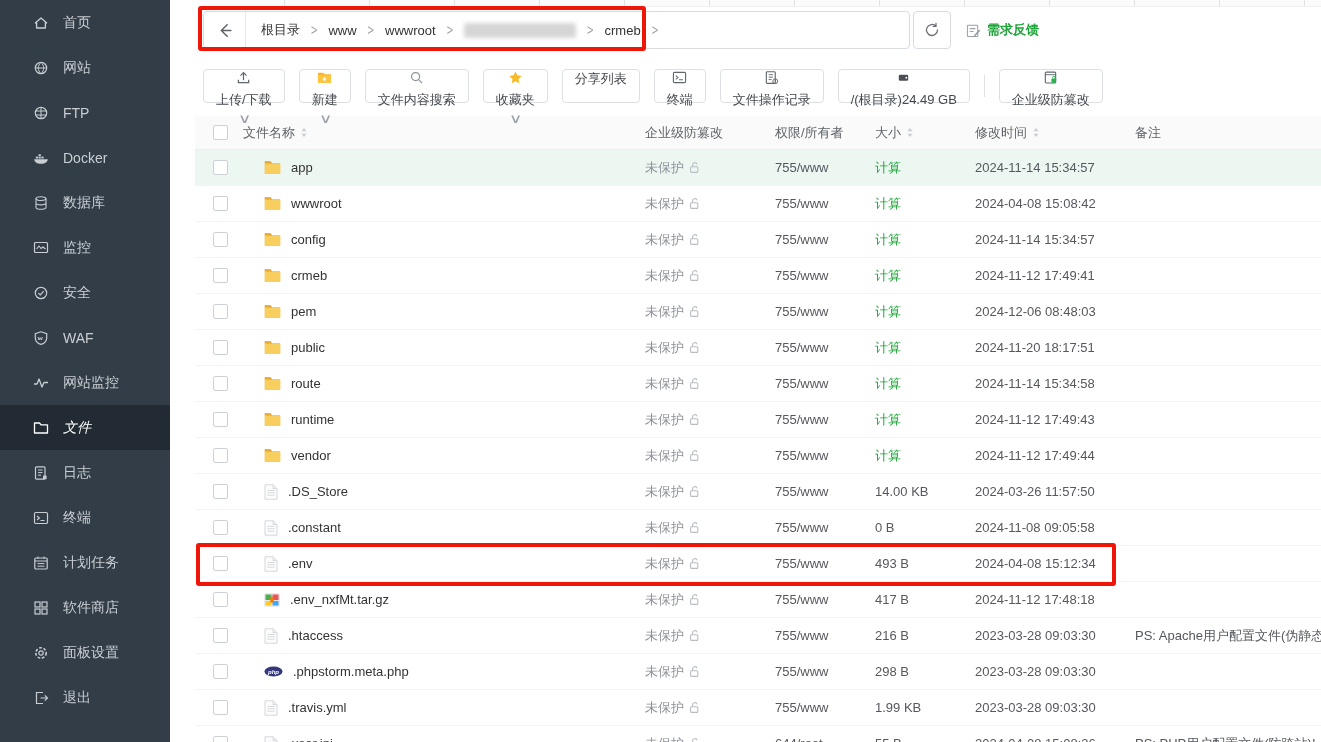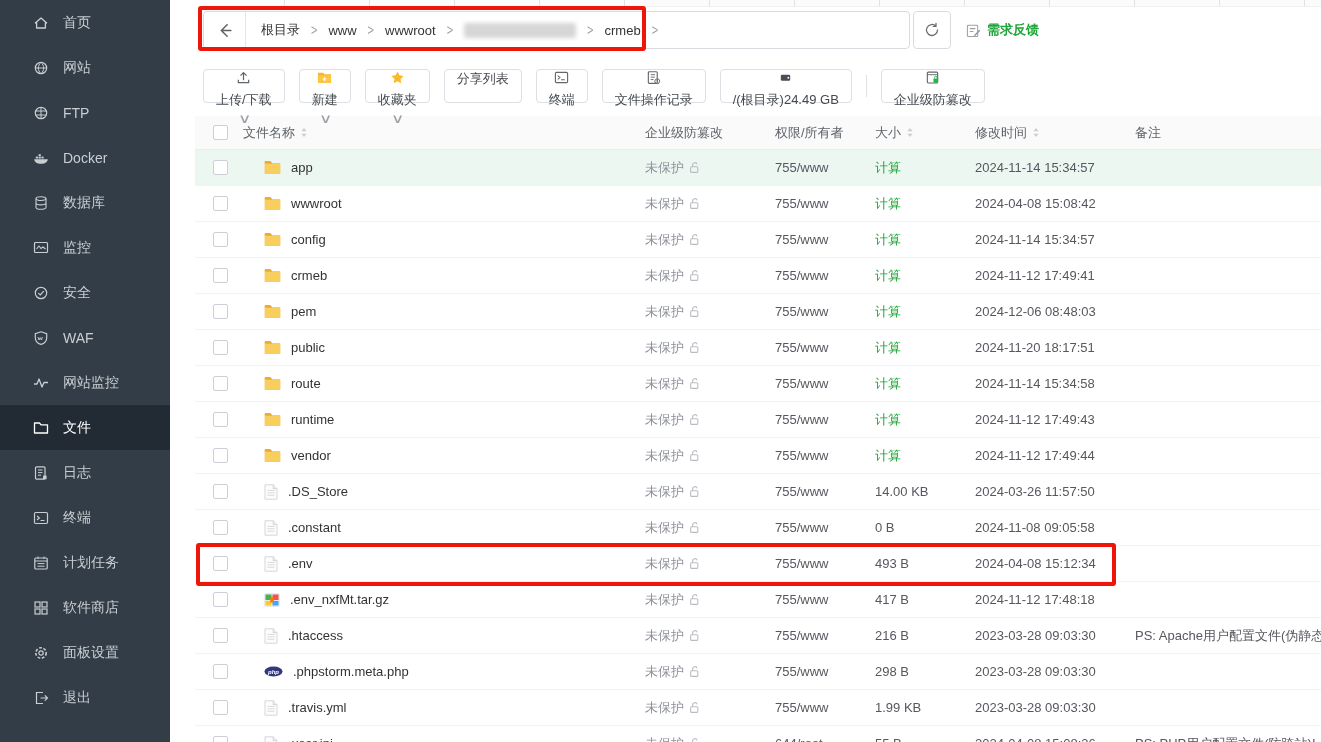--- a/index.html
+++ b/index.html
@@ -4,21 +4,21 @@
 <style>
   * { margin:0; padding:0; box-sizing:border-box; }
   html,body { width:1321px; height:742px; overflow:hidden; background:#fff;
     font-family:"Liberation Sans","DejaVu Sans",sans-serif; }
   body { position:relative; }
 
   
   .sidebar { position:absolute; left:0; top:0; bottom:0; width:170px; background:#323d47; z-index:1; }
   .sb-item { height:45px; display:flex; align-items:center; padding-left:33px; gap:14px;
     color:#c9ced3; font-size:14px; cursor:pointer; }
-  .sb-item.active { background:#222b33; color:#fff; }
+  .sb-item.active { background:#222b33; color:#fff;font-style:italic; }
   .sb-item svg { width:16px; height:16px; flex:0 0 16px; }
 
   
   .main { position:absolute; left:170px; top:0; right:0; bottom:0; background:#fff; }
   .topstrip { height:7px; margin-left:30px;
     background:repeating-linear-gradient(90deg,#fbfbfb 0 84px,#e2e2e2 84px 85px);
     border-bottom:1px solid #f0f0f0; }
 
   .pathrow { display:flex; align-items:center; margin:3px 10px 0 33px; height:40px; }
   .pathbar { width:707px; height:38px; border:1px solid #d8dbe0; border-radius:4px;
@@ -272,20 +272,29 @@
             <rect x="1" y="5.6" width="14" height="8" fill="#fdc640"></rect>
             <path d="M8 7.6v4M6 9.6h4" stroke="#fff" stroke-width="1.3"></path>
           </svg>
         </span>
         <span>新建</span>
         <span class="ddchev" style="font-size: 13px; line-height: 8px;">∨</span>
       </div>
       <div class="tbtn">
         <span style="display: inline-flex;">
           <svg viewBox="0 0 16 16" width="16" height="16">
+            <circle cx="7" cy="7" r="4.3" fill="none" stroke="#8d939b" stroke-width="1.3"></circle>
+            <path d="M10.3 10.3 14 14" stroke="#8d939b" stroke-width="1.3"></path>
+          </svg>
+        </span>
+        <span>文件内容搜索</span>
+      </div>
+      <div class="tbtn">
+        <span style="display: inline-flex;">
+          <svg viewBox="0 0 16 16" width="16" height="16">
             <path d="M8 1.6l2 4.1 4.5.6-3.3 3.2.8 4.5L8 11.9 4 14l.8-4.5L1.5 6.3 6 5.7z" fill="#f7ba2a"></path>
           </svg>
         </span>
         <span>收藏夹</span>
         <span class="ddchev" style="font-size: 13px; line-height: 8px;">∨</span>
       </div>
       <div class="tbtn">
         <span>分享列表</span>
       </div>
       <div class="tbtn">

